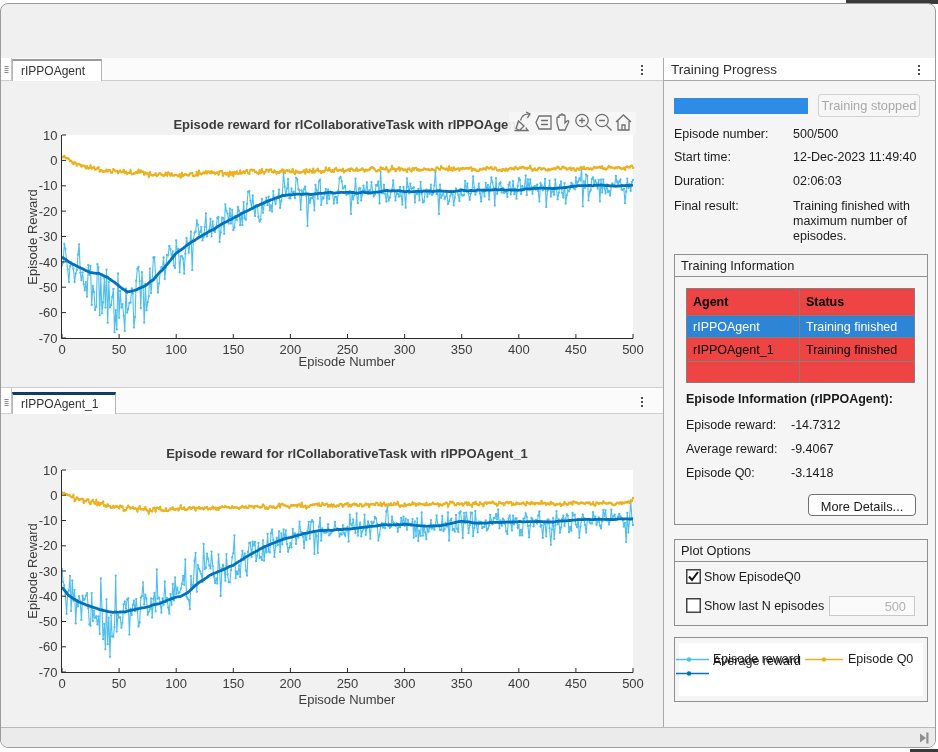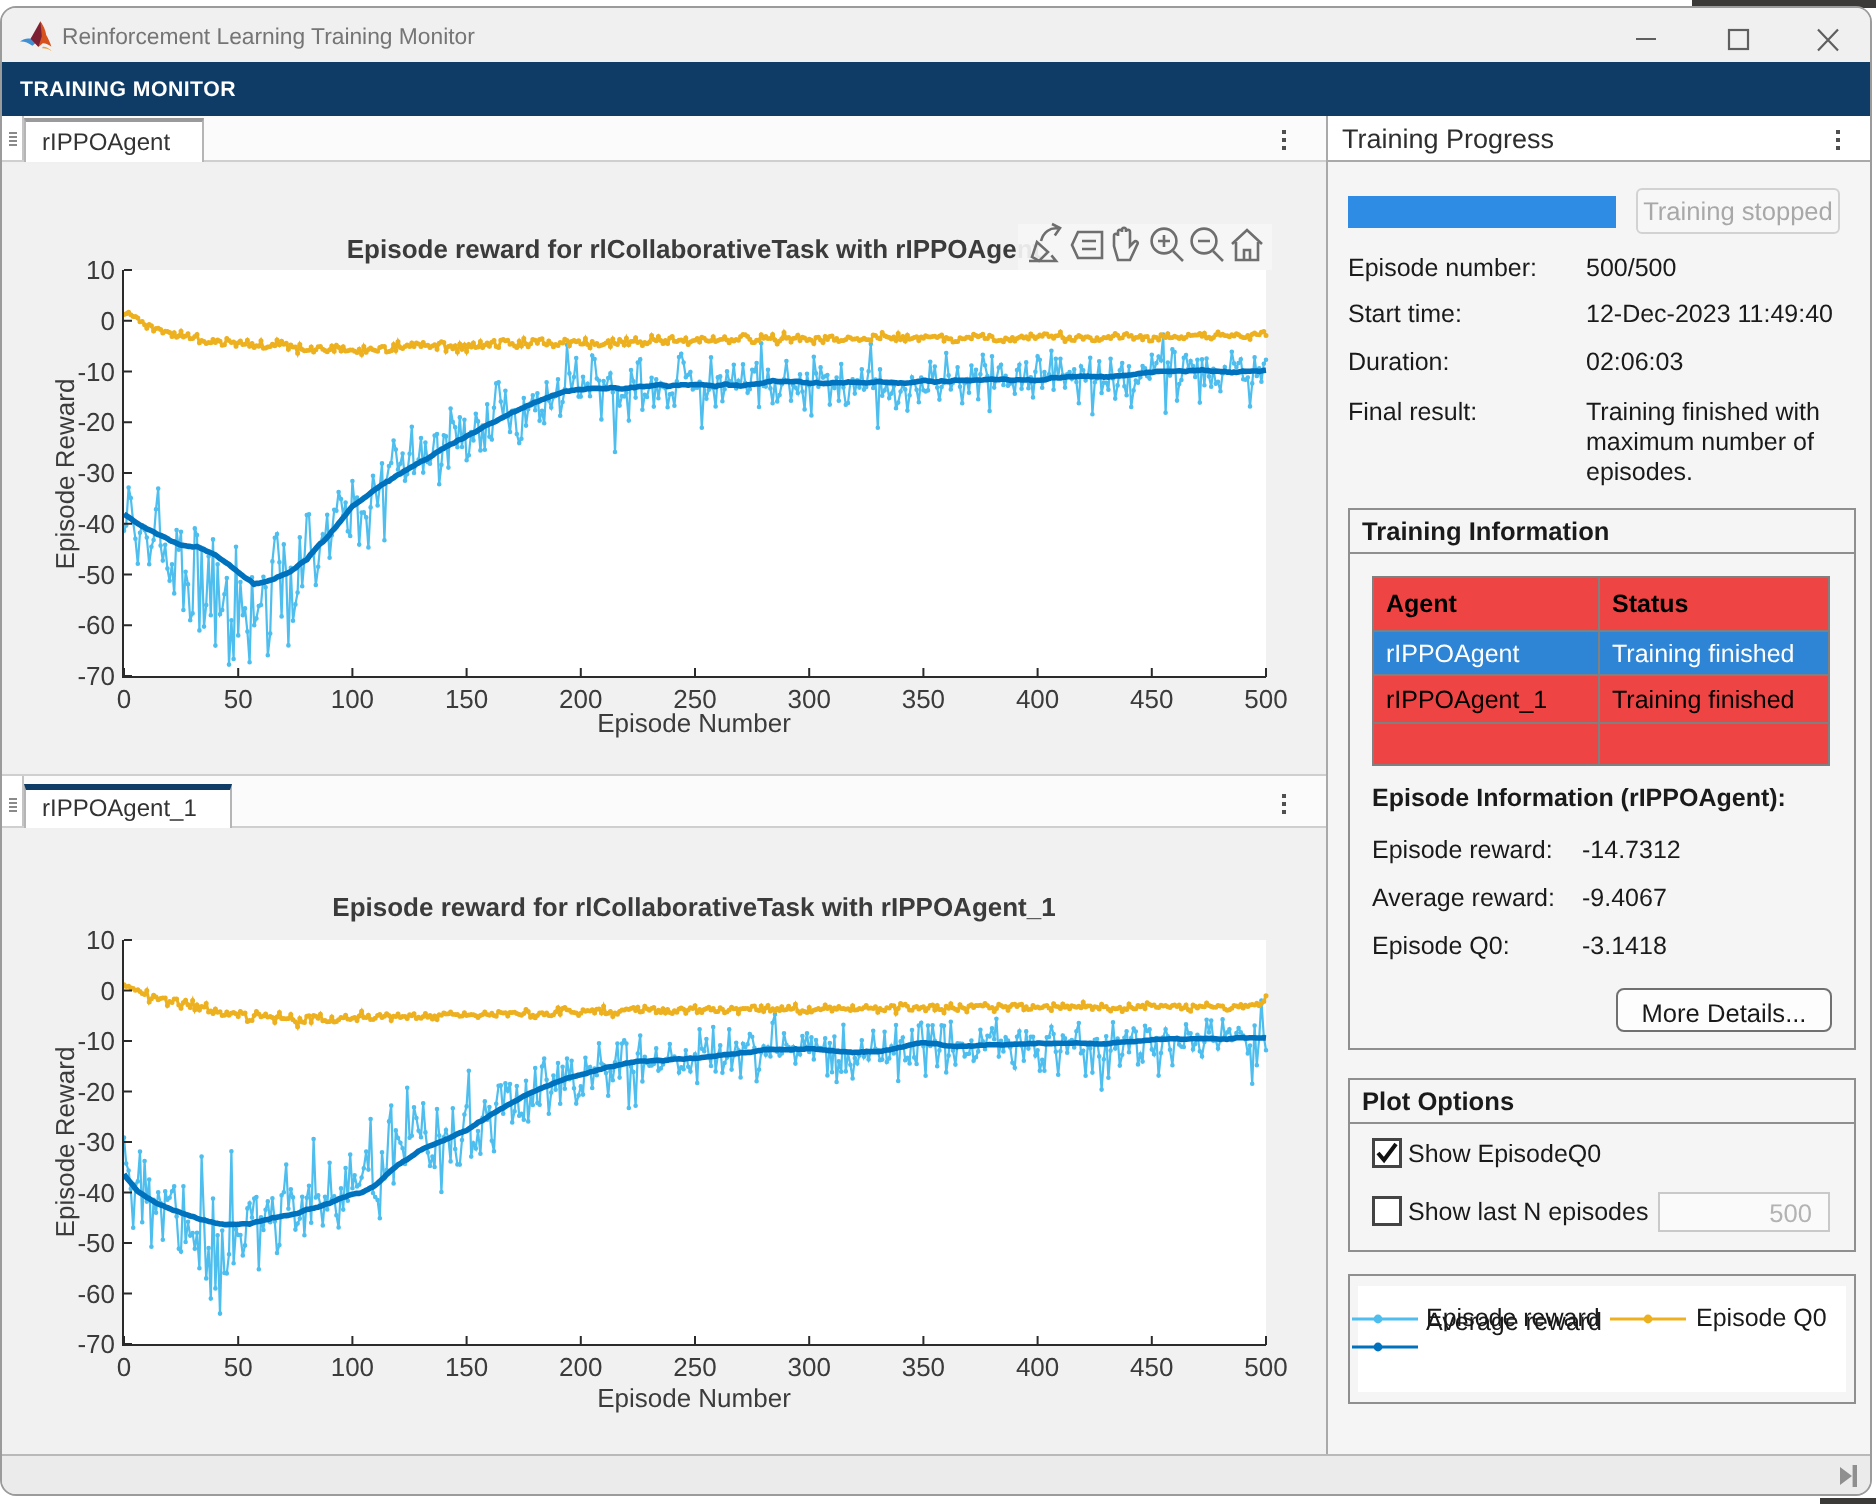--- a/index.html
+++ b/index.html
@@ -10,43 +10,26 @@
 #ribbon span{position:absolute;left:9px;top:8px;font-size:10.6px;font-weight:bold;color:#fff;letter-spacing:.25px}
 .tabbar{position:absolute;left:0;width:662px;height:23px;background:#fbfbfb;border-bottom:1px solid #cfcfcf}
 .grip{position:absolute;left:0;top:0;width:11px;height:100%;background:#fff;border-right:1px solid #c4c4c4}
 .tab{position:absolute;background:#fff;font-size:12px;color:#333;border-left:1px solid #b5b5b5;border-right:1px solid #b5b5b5}
 .fig{position:absolute;left:0;width:662px;background:#f1f1f1}
 #rpanel{position:absolute;left:662px;top:54px;width:273px;height:671px;background:#f5f5f5;border-left:1px solid #a9a9a9}
 #rphead{position:absolute;left:0;top:0;width:100%;height:23px;background:#fff;border-bottom:1px solid #a9a9a9}
 .dots3 i{display:block;width:2px;height:2px;background:#4f4f4f;margin:0 0 2px 0}
 .lbl{position:absolute;font-size:12.5px;color:#1a1a1a}
 .gbox{position:absolute;left:10px;width:254px;border:1px solid #8f8f8f}
-.gtitle{font-size:12.8px;font-weight:bold;color:#1a1a1a;padding:3px 0 3px 6px;border-bottom:1px solid #8f8f8f}
+.gtitle{font-size:12.8px;font-weight:normal;color:#1a1a1a;padding:3px 0 3px 6px;border-bottom:1px solid #8f8f8f}
 #statusbar{position:absolute;left:0;bottom:0;width:100%;height:20px;background:#ebebeb;border-top:1px solid #b9b9b9}
 </style></head><body>
 <div style="position:absolute;left:846px;top:0;width:92px;height:4px;background:#3c3a38"></div>
 <div style="position:absolute;left:910px;top:749px;width:28px;height:3px;background:#3c3a38"></div>
 <div id="win">
-  <div id="titlebar">
-    <svg class="abs" style="left:9px;top:6px" width="16" height="16" viewBox="0 0 16 16">
-      <path d="M0 10.8c1.8-1.5 3.8-1.8 5.3-1.4l3.2-3.9 2.3 3.6-4.6 3.8c-2.2-1.6-4.2-2.3-6.2-2.1z" fill="#3f8fd4"></path>
-      <path d="M5.3 9.4L10.2.6l2.6 6.6-3.6 6.3z" fill="#7d2033"></path>
-      <path d="M10.2.6c1.4 2 2.6 4.4 2.9 6.9.9 1.6 2 3.7 2.6 5.9-1.7-1.3-3.3-2-4.5-1.7l-2 1.8 1.7-5.4z" fill="#d6531d"></path>
-      <path d="M11.2 13.5c1.2-.4 2.8.4 4.5 1.7l-.2.2c-1.6-.9-3-1.3-4.3-1.2z" fill="#e8a33d"></path>
-    </svg>
-    <span id="title">Reinforcement Learning Training Monitor</span>
-    <svg class="abs" style="left:814px;top:10px" width="115" height="12" viewBox="0 0 115 12" fill="none" stroke="#5f5f5f" stroke-width="1.1">
-      <path d="M3 5.5h10"></path>
-        <rect x="49.5" y="1" width="9.5" height="9.5"></rect>
-        <path d="M94 .75l10 10.5M104 .75l-10 10.5"></path>
-    </svg>
-  </div>
-  <div id="ribbon">
-      <span>TRAINING MONITOR</span>
-    </div>
 
   <div class="tabbar" style="top:54px">
     <div class="grip"><svg width="11" height="23">
           <path stroke="#8a8a8a" stroke-width="1" d="M3.5 8.5h4M3.5 10.5h4M3.5 12.5h4M3.5 14.5h4"></path>
         </svg></div>
     <div class="tab" style="left:11px;top:1px;height:22px;width:90px;border-top:2px solid #9a9a9a;padding:3px 0 0 8px">rIPPOAgent</div>
     <div class="dots3" style="position:absolute;left:640px;top:7px">
         <i></i>
         <i></i>
         <i></i>

